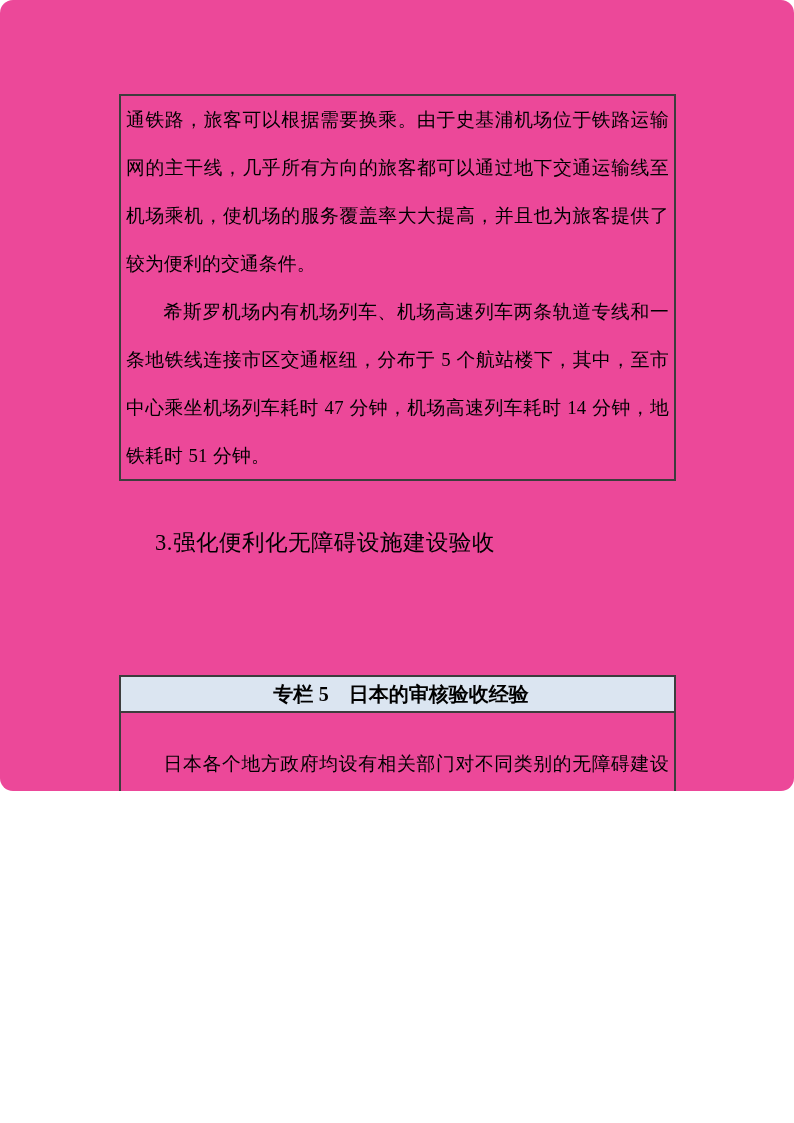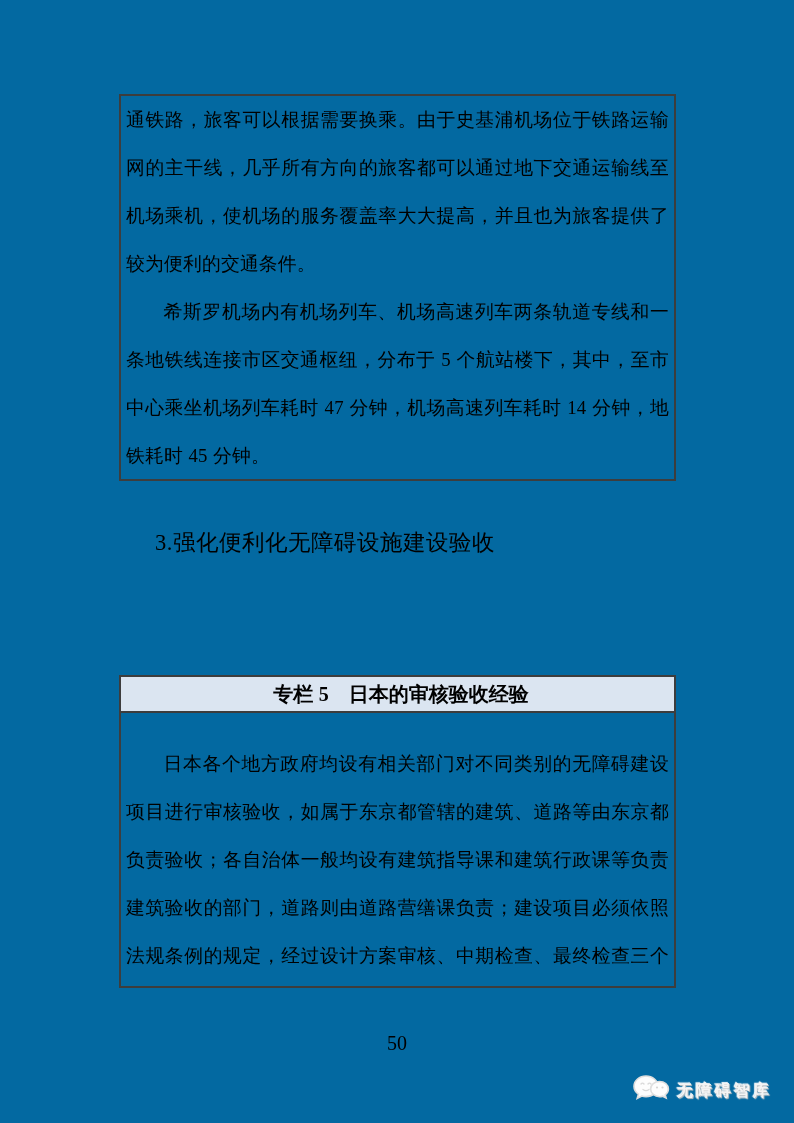--- a/index.html
+++ b/index.html
@@ -1,19 +1,19 @@
 <!DOCTYPE html>
 <html><head>
 <meta charset="utf-8">
 <style>
   html,body { margin:0; padding:0; background:#ffffff; }
   .page {
-    position:relative; width:794px; height:1123px; background:#0369a1;
+    position:relative; width:794px; height:791px; background:#ec4899;
     font-family:"Liberation Sans","DejaVu Sans",sans-serif; color:#000;
-    overflow:hidden; margin:0 auto;
+    overflow:hidden; margin:0 auto;border-radius:13px;
   }
   
   .topbox {
     position:absolute; left:119px; top:94px; width:557px; height:387px;
     border:2px solid #3d3d3d; box-sizing:border-box; padding:0 5px;
   }
   .boxp {
     margin:0; font-size:18.8px; line-height:48px;
     text-align:justify; letter-spacing:0.2px;
   }
@@ -60,21 +60,21 @@
   }
   .wm-logo { flex:0 0 auto; }
 </style>
 </head>
 <body>
 
 <div class="page">
 
   <div class="topbox">
     <p class="boxp">通铁路，旅客可以根据需要换乘。由于史基浦机场位于铁路运输网的主干线，几乎所有方向的旅客都可以通过地下交通运输线至机场乘机，使机场的服务覆盖率大大提高，并且也为旅客提供了较为便利的交通条件。</p>
-    <p class="boxp indent">希斯罗机场内有机场列车、机场高速列车两条轨道专线和一条地铁线连接市区交通枢纽，分布于 <span class="sn">5</span> 个航站楼下，其中，至市中心乘坐机场列车耗时 <span class="sn">47</span> 分钟，机场高速列车耗时 <span class="sn">14</span> 分钟，地铁耗时 <span class="sn">45</span> 分钟。</p>
+    <p class="boxp indent">希斯罗机场内有机场列车、机场高速列车两条轨道专线和一条地铁线连接市区交通枢纽，分布于 <span class="sn">5</span> 个航站楼下，其中，至市中心乘坐机场列车耗时 <span class="sn">47</span> 分钟，机场高速列车耗时 <span class="sn">14</span> 分钟，地铁耗时 <span class="sn">51</span> 分钟。</p>
   </div>
 
   <h3 class="heading"><span class="sn">3.</span>强化便利化无障碍设施建设验收</h3>
 
 
   <div class="coltable">
     <div class="colheader" style="background: rgb(219, 229, 241);">专栏 <span class="sn">5</span>　日本的审核验收经验</div>
     <div class="colbody">
       <p class="boxp indent">日本各个地方政府均设有相关部门对不同类别的无障碍建设项目进行审核验收，如属于东京都管辖的建筑、道路等由东京都负责验收；各自治体一般均设有建筑指导课和建筑行政课等负责建筑验收的部门，道路则由道路营缮课负责；建设项目必须依照法规条例的规定，经过设计方案审核、中期检查、最终检查三个阶段验收</p>
     </div>

